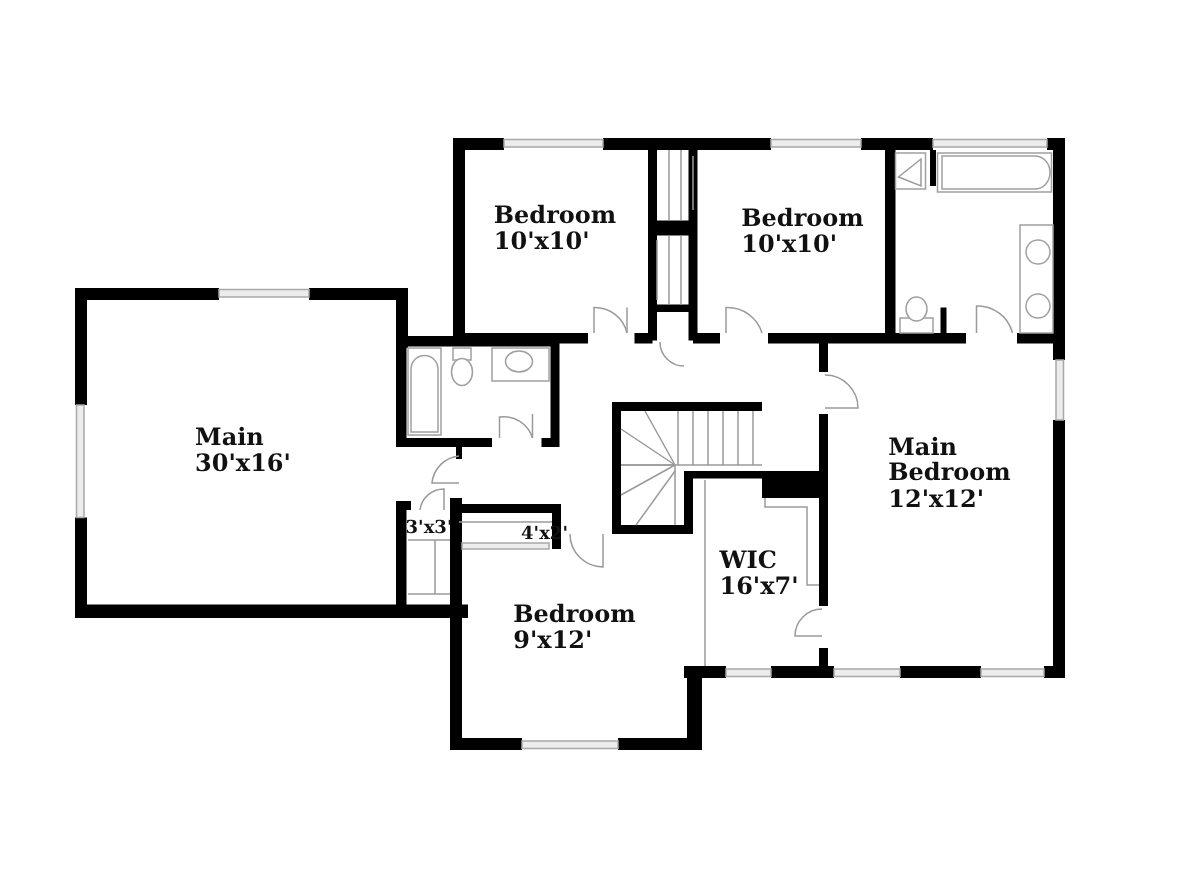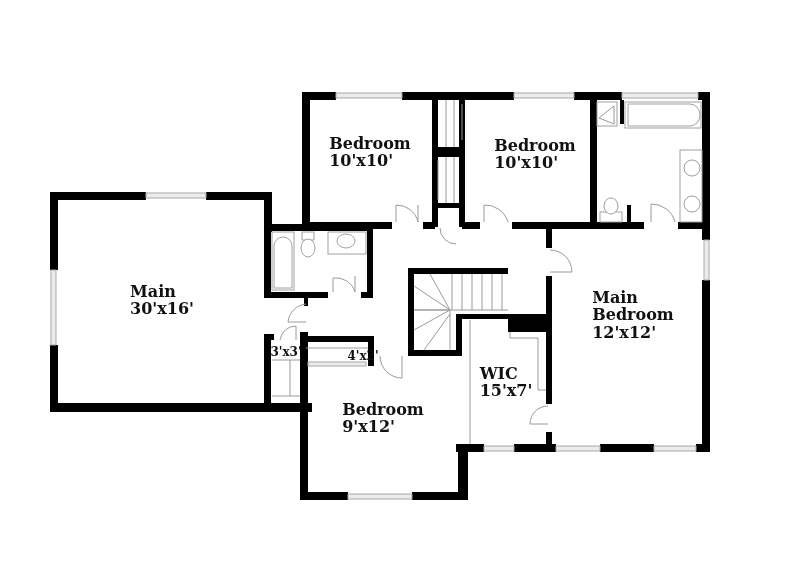--- a/index.html
+++ b/index.html
@@ -216,21 +216,21 @@
 </div>
 
 <div class="label lg" style="left:633px; top:315px;">
   <span class="name">Main</span>
   <span class="name">Bedroom</span>
   <span class="dim">12'x12'</span>
 </div>
 
 <div class="label" style="left:506px; top:382px; font-size:16px;">
   <span class="name">WIC</span>
-  <span class="dim">15'x7'</span>
+  <span class="dim">16'x7'</span>
 </div>
 
 <div class="label lg" style="left:383px; top:418px;">
   <span class="name">Bedroom</span>
   <span class="dim">9'x12'</span>
 </div>
 
 <div class="label sm" style="left:286px; top:352px;">
   <span class="dim">3'x3'</span>
 </div>

